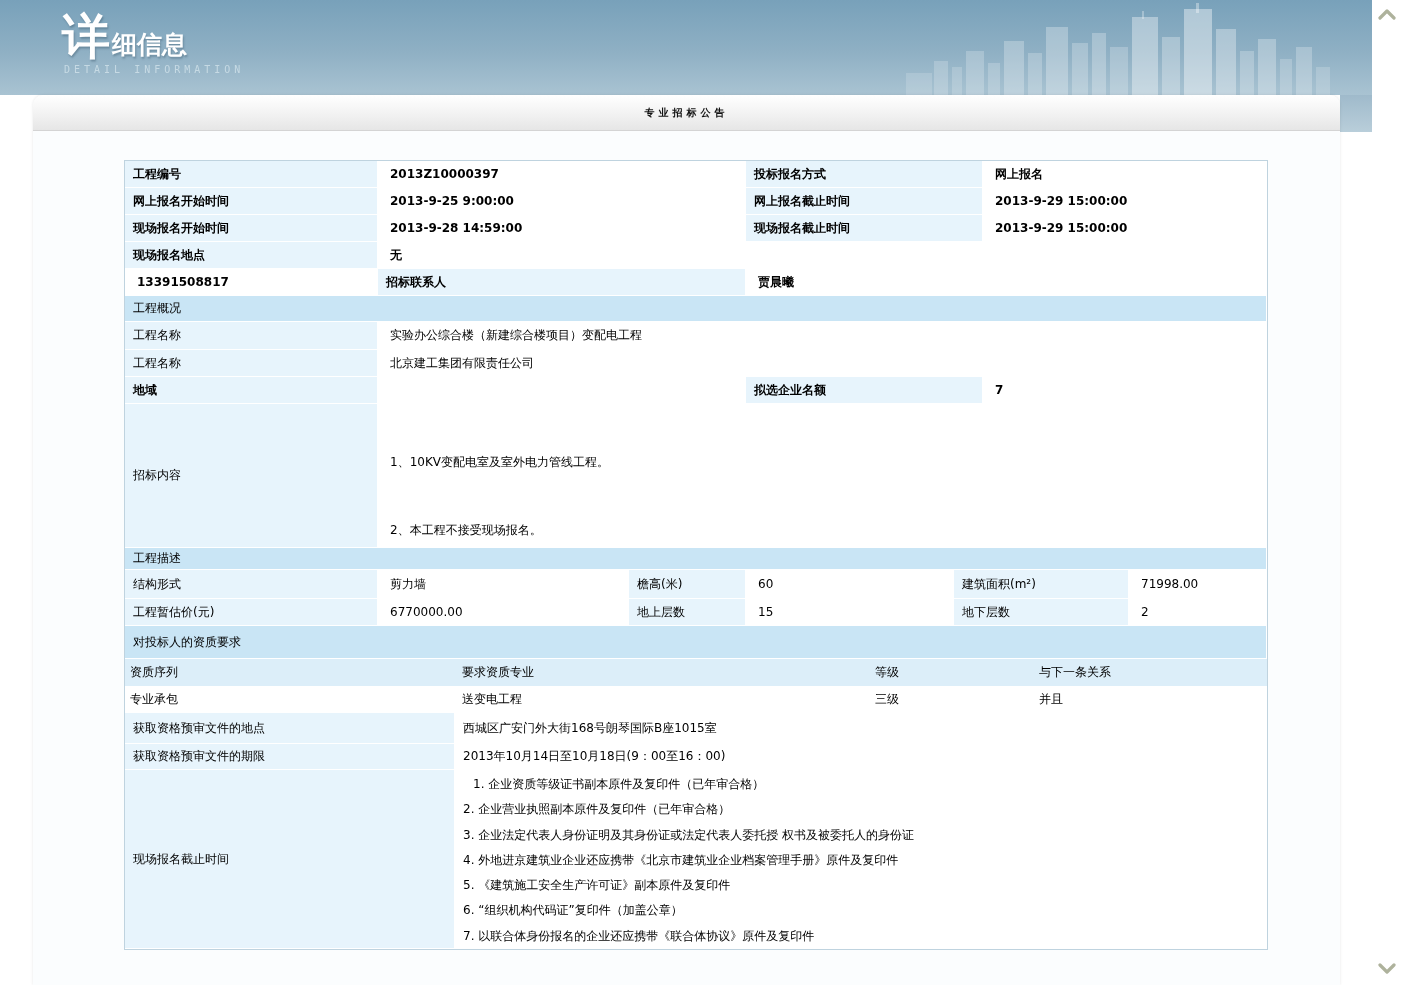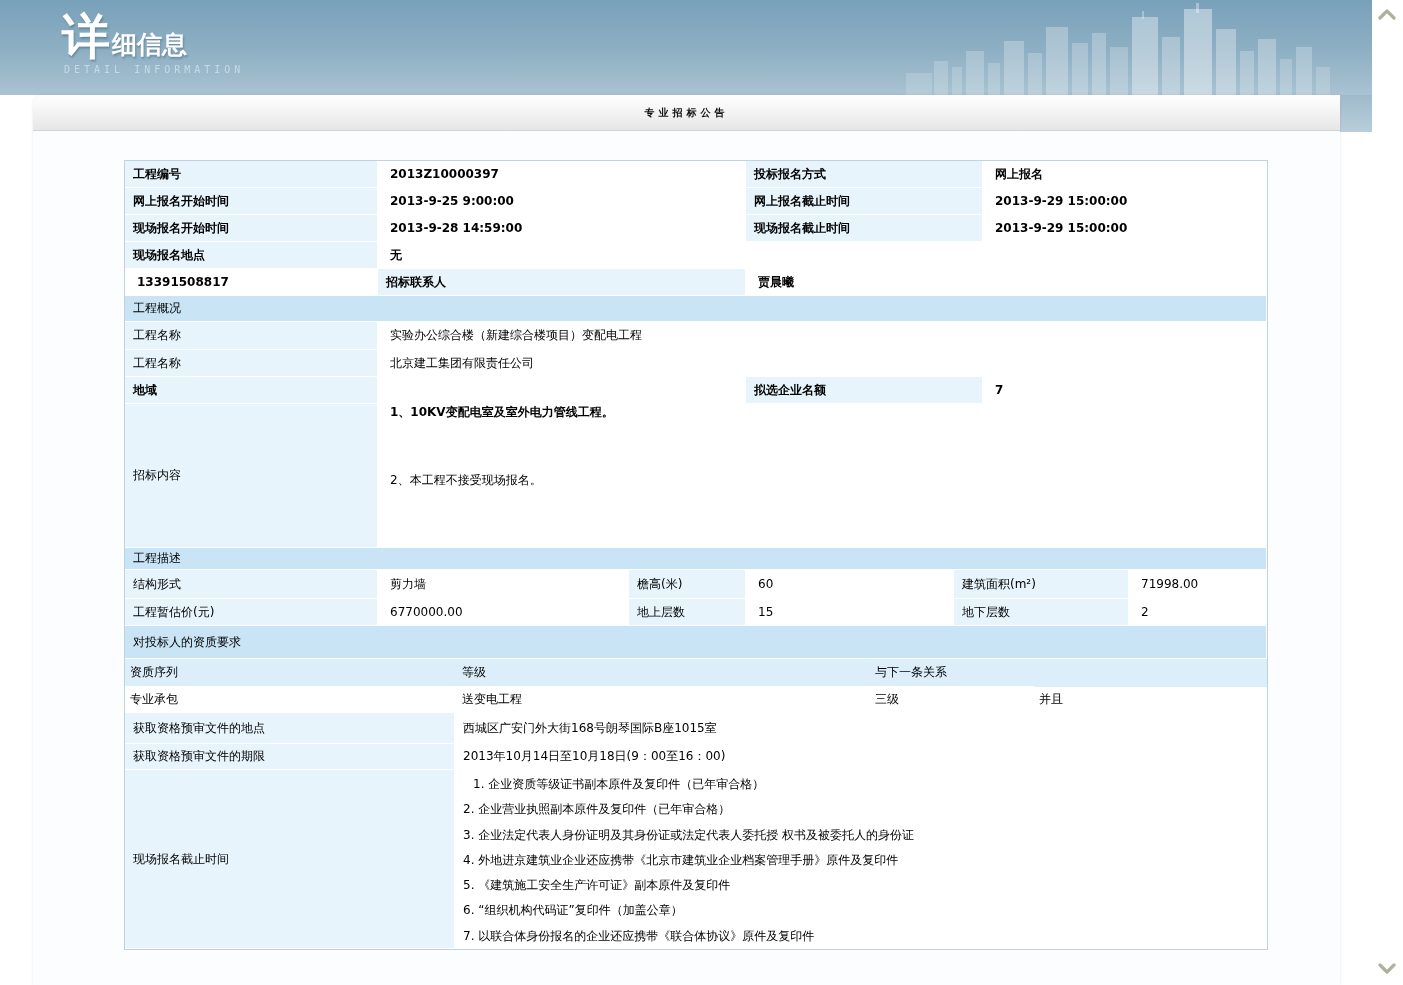--- a/index.html
+++ b/index.html
@@ -64,21 +64,21 @@
     display:flex;align-items:center;padding:0 8px;box-sizing:border-box;
     border-right:1px solid #fff;border-bottom:1px solid #fff;overflow:hidden;
     white-space:nowrap;
   }
   .lbl{background:#E7F4FC;}
   .val{padding-left:12px;}
   .sect{background:#C9E5F5;}
   .qhrow{background:#DCEEF9;}
   .qcell{padding-left:5px;border-right:none;}
   .content-val{flex-direction:column;align-items:flex-start;justify-content:flex-start;padding-left:12px;line-height:16px;}
-  .content-line1{font-weight:bold;}
+  .content-line1{margin-top:50px;}
   .content-line2{margin-top:52px;}
   .req-val{flex-direction:column;align-items:stretch;justify-content:flex-start;padding:2px 8px 0;}
   .req-item{line-height:25.3px;}
   .req-item.first{margin-left:10px;}
 </style>
 </head>
 <body>
 
 <div class="banner">
   <div class="logo">
@@ -208,20 +208,21 @@
       <div class="td val">15</div>
       <div class="td lbl">地下层数</div>
       <div class="td val">2</div>
     </div>
 
     <div class="tr g1 h25">
       <div class="td sect">对投标人的资质要求</div>
     </div>
     <div class="tr gq h28 qhrow">
       <div class="td qcell qhrow">资质序列</div>
+      <div class="td qcell qhrow">要求资质专业</div>
       <div class="td qcell qhrow">等级</div>
       <div class="td qcell qhrow">与下一条关系</div>
     </div>
     <div class="tr gq h26">
       <div class="td qcell">专业承包</div>
       <div class="td qcell">送变电工程</div>
       <div class="td qcell">三级</div>
       <div class="td qcell">并且</div>
     </div>
 

